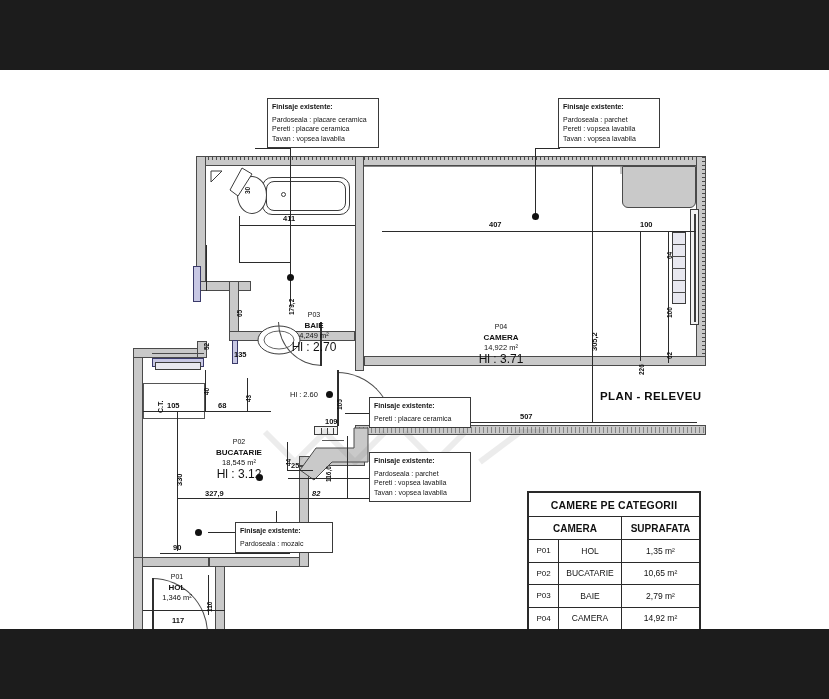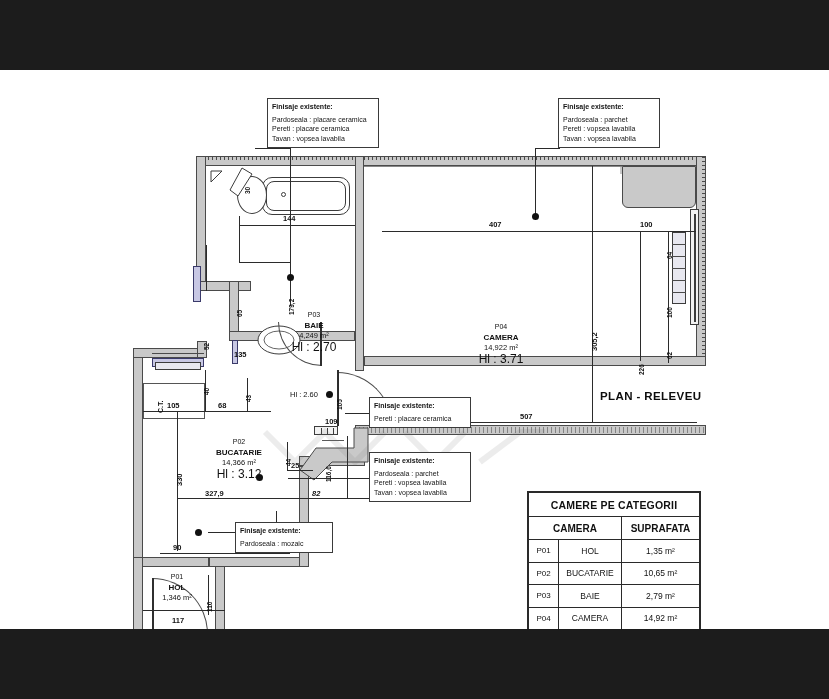--- a/index.html
+++ b/index.html
@@ -363,21 +363,21 @@
       <div class="dline h" style="left:160px; top:483px; width:46px;"></div>
       <div class="dline h" style="left:206px; top:483px; width:84px;"></div>
       <div class="dline h" style="left:143px; top:540px; width:82px;"></div>
       <div class="dline v" style="left:208px; top:505px; height:40px;"></div>
 
       <div class="dim small v" style="left:244px; top:124px;">30</div>
       <div class="dim small v" style="left:236px; top:247px;">65</div>
       <div class="dim small v" style="left:203px; top:280px;">52</div>
       <div class="dim small v" style="left:288px; top:245px;">179,2</div>
       <div class="dim" style="left:234px; top:280px;">135</div>
-      <div class="dim" style="left:283px; top:144px;">144</div>
+      <div class="dim" style="left:283px; top:144px;">411</div>
 
       <div class="dim" style="left:489px; top:150px;">407</div>
       <div class="dim" style="left:640px; top:150px;">100</div>
       <div class="dim v" style="left:590px; top:281px;">305,2</div>
       <div class="dim small v" style="left:666px; top:189px;">64</div>
       <div class="dim small v" style="left:638px; top:305px;">226</div>
       <div class="dim small v" style="left:666px; top:248px;">100</div>
       <div class="dim small v" style="left:666px; top:289px;">62</div>
 
       <div class="dim" style="left:520px; top:342px;">507</div>
@@ -412,21 +412,21 @@
       <div class="room-label" style="left:462px; top:252px; width:78px;">
         <span class="rl-code">P04</span>
         <span class="rl-name">CAMERA</span>
         <span class="rl-area">14,922 m²</span>
         <span class="rl-h">Hl : 3.71</span>
       </div>
 
       <div class="room-label" style="left:196px; top:367px; width:86px;">
         <span class="rl-code">P02</span>
         <span class="rl-name">BUCATARIE</span>
-        <span class="rl-area">14,366 m²</span>
+        <span class="rl-area">18,545 m²</span>
         <span class="rl-h">Hl : 3.12</span>
       </div>
 
       <div class="room-label" style="left:148px; top:502px; width:58px;">
         <span class="rl-code">P01</span>
         <span class="rl-name">HOL</span>
         <span class="rl-area">1,346 m²</span>
       </div>
 
       <div class="free-label" style="left:290px; top:320px;">Hl : 2.60</div>

